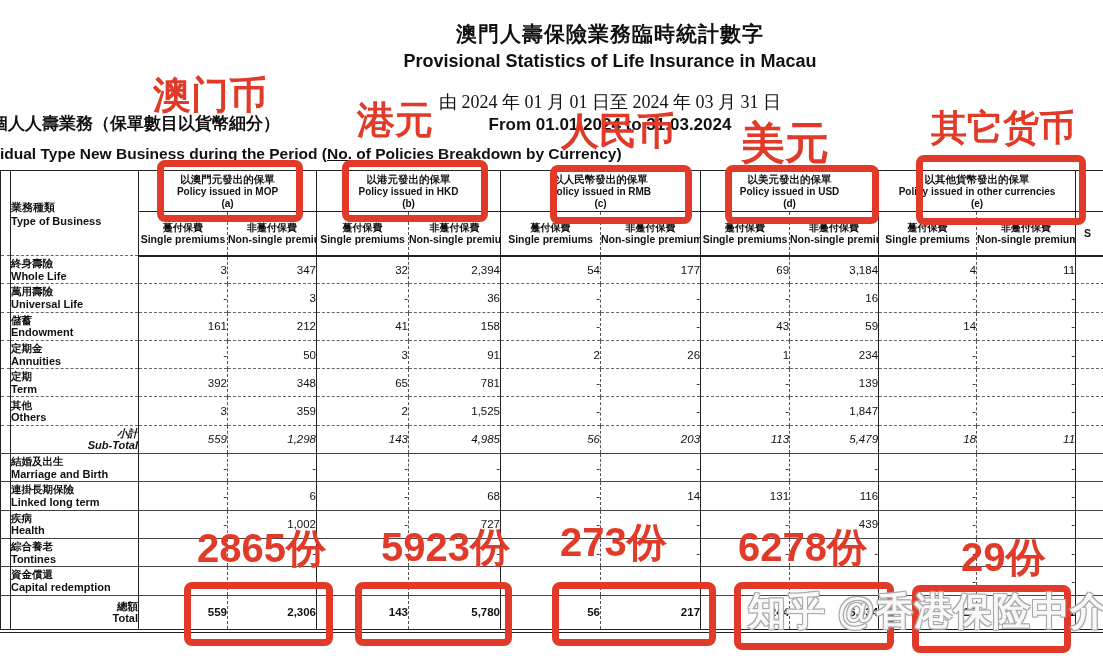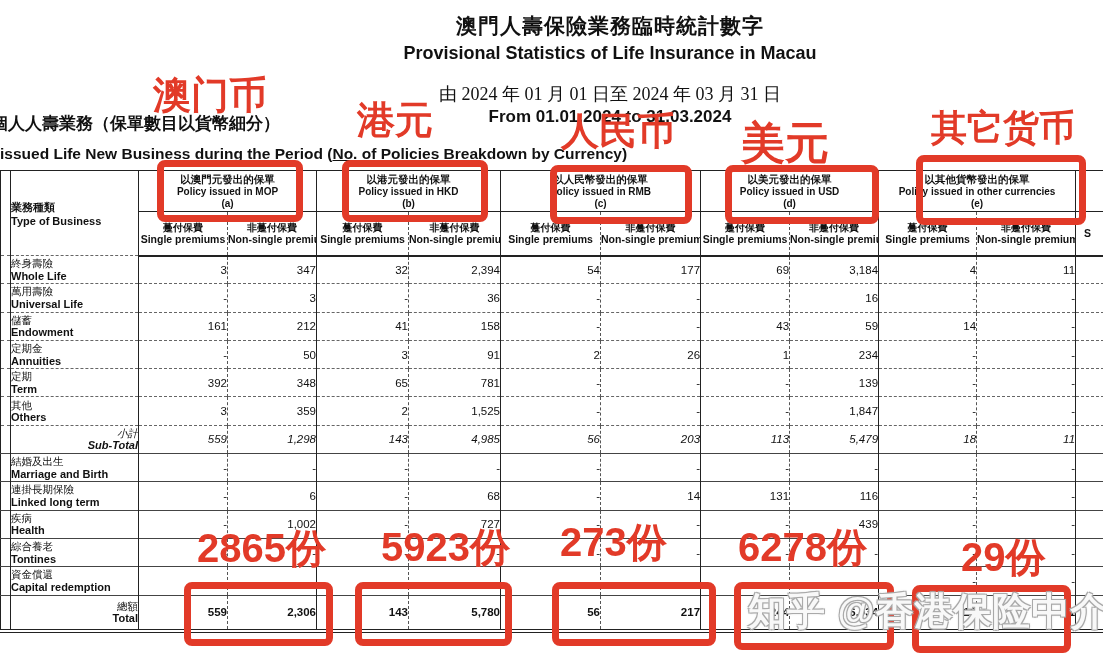--- a/index.html
+++ b/index.html
@@ -1,21 +1,21 @@
 <!DOCTYPE html>
 <html><head>
 <meta charset="utf-8">
 <style>
   html,body{margin:0;padding:0;background:#fff;}
   .page{position:relative;width:1103px;height:656px;background:#fff;overflow:hidden;
         font-family:"Liberation Sans",sans-serif;color:#111;}
 
   
   .title-block{position:absolute;left:280px;top:12px;width:660px;text-align:center;z-index:2;}
-  .t-zh{font-size:21px;font-weight:700;letter-spacing:1px;}
+  .t-zh{font-size:21px;font-weight:700;letter-spacing:1px;margin-top:8px;}
   .t-en{font-size:18px;font-weight:700;margin-top:3px;}
   .t-date-zh{font-size:18px;font-family:"Liberation Serif",serif;margin-top:18px;}
   .t-date-en{font-size:17px;font-weight:700;margin-top:1px;}
   .subtitle-zh{position:absolute;left:-9px;top:112px;font-size:17px;font-weight:700;z-index:2;white-space:nowrap;}
   .subtitle-en{position:absolute;left:0px;top:145px;font-size:15.5px;font-weight:700;z-index:2;white-space:nowrap;}
   .subtitle-en .u{text-decoration:underline;}
 
   
   table.stats{position:absolute;left:0;top:170px;width:1103px;border-collapse:collapse;table-layout:fixed;
               border-left:1.5px solid #222;border-top:1.5px solid #222;z-index:1;}
@@ -38,21 +38,21 @@
 
   .hr2 th{border-bottom:2px solid #222;text-align:center;vertical-align:middle;}
   .sub .zh{font-size:10px;font-weight:700;line-height:1.2;}
   .sub .en{font-size:10.5px;font-weight:700;line-height:1.05;}
   .sub-a{border-right:1px dashed #555;}
   .sub-b{}
   .g-end{border-right:1.2px solid #222;}
   .partial-head{text-align:left !important;padding-left:8px !important;font-size:10.5px;font-weight:700;}
 
   .c-label{text-align:left;vertical-align:middle;padding:2px 2px 2px 5px;}
-  .c-label .zh{font-size:10.5px;font-weight:400;line-height:1.2;}
+  .c-label .zh{font-size:10.5px;font-weight:700;line-height:1.2;}
   .c-label .en{font-size:11px;font-weight:700;line-height:1.15;}
   .lab-right{text-align:right;padding-right:7px;}
   .val{text-align:right;padding-right:9px;font-size:11.5px;vertical-align:middle;}
 
   tr.row-upper td{border-top:1px dashed #666;}
   tr.row-subtotal td{border-top:1px dashed #666;}
   tr.row-subtotal .val{font-style:italic;}
   tr.row-subtotal .c-label div{font-style:italic;}
   tr.row-lower td{border-top:1px solid #444;}
   tr.row-total td{border-top:1px solid #444;border-bottom:4px double #222;}
@@ -73,21 +73,21 @@
 
 <div class="page">
 
   <div class="title-block">
     <div class="t-zh">澳門人壽保險業務臨時統計數字</div>
     <div class="t-en">Provisional Statistics of Life Insurance in Macau</div>
     <div class="t-date-zh">由 2024 年 01 月 01 日至 2024 年 03 月 31 日</div>
     <div class="t-date-en">From 01.01.2024 to 31.03.2024</div>
   </div>
   <div class="subtitle-zh">個人人壽業務（保單數目以貨幣細分）</div>
-  <div class="subtitle-en"><span>issued Life New Business during the Period (</span><span class="u">No. of Policies</span><span> Breakdown by Currency)</span></div>
+  <div class="subtitle-en"><span>idual Type New Business during the Period (</span><span class="u">No. of Policies</span><span> Breakdown by Currency)</span></div>
 
   <table class="stats">
     <colgroup>
       <col style="width:10px">
         <col style="width:128px">
       <col style="width:89px">
         <col style="width:89px">
       <col style="width:92px">
         <col style="width:92px">
       <col style="width:100px">

